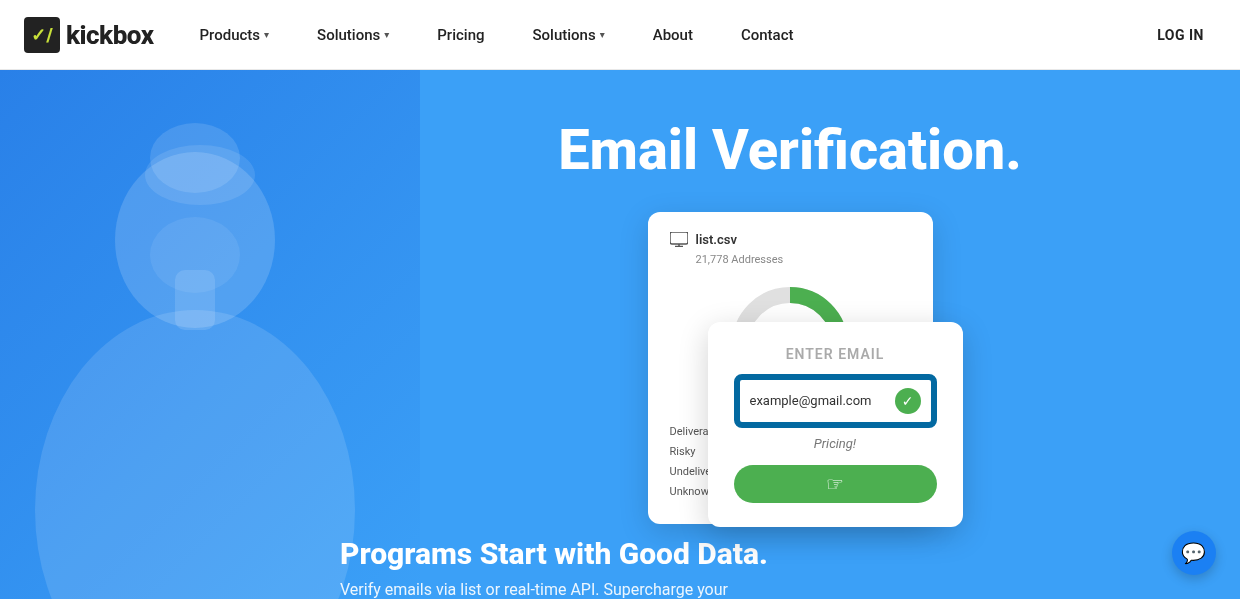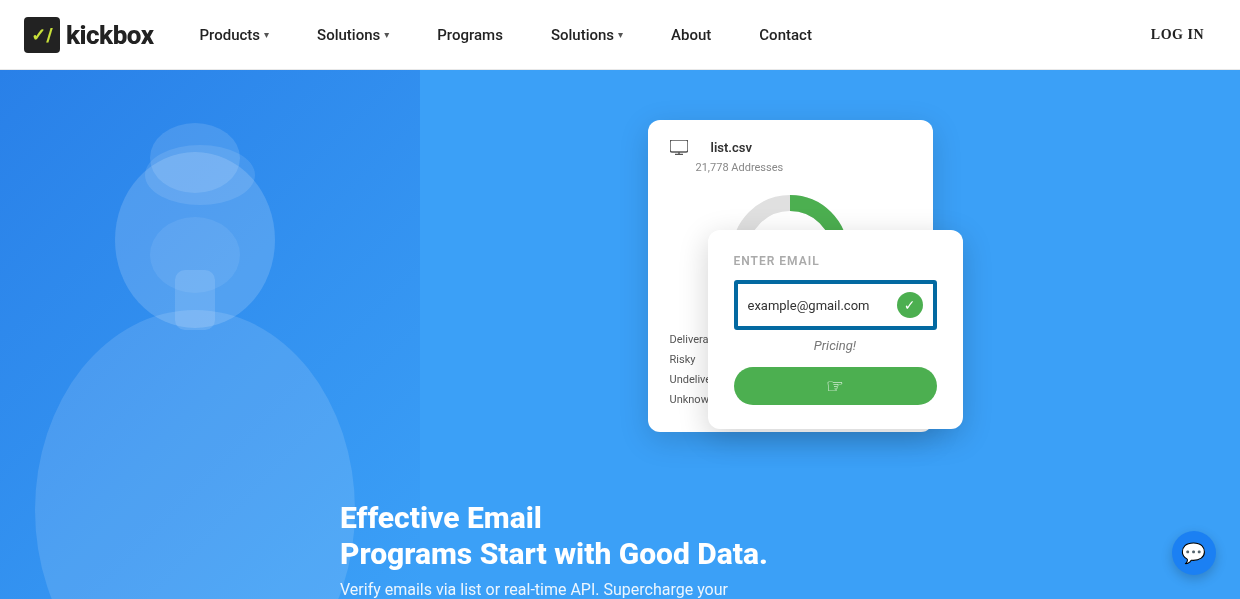--- a/index.html
+++ b/index.html
@@ -62,21 +62,20 @@
       white-space: nowrap;
     }
     .nav-chevron {
       font-size: 10px;
       color: #555;
     }
     .nav-actions {
       display: flex;
       align-items: center;
       gap: 24px;
-      font-family: Liberation Serif, serif;
     }
     .btn-login {
       font-size: 14px;
       font-weight: 700;
       color: #222;
       letter-spacing: 0.5px;
       cursor: pointer;
       padding: 8px 12px;
     }
     .btn-get-started {
@@ -143,21 +142,21 @@
       border-radius: 12px;
       padding: 20px 22px;
       width: 285px;
       box-shadow: 0 8px 30px rgba(0,0,0,0.15);
       position: relative;
       z-index: 2;
     }
     .card-list-header {
       display: flex;
       align-items: center;
-      gap: 23px;
+      gap: 8px;
       margin-bottom: 6px;
     }
     .card-filename {
       font-size: 13px;
       font-weight: 600;
       color: #333;
     }
     .card-addresses {
       font-size: 11px;
       color: #888;
@@ -216,31 +215,32 @@
       border-radius: 12px;
       padding: 24px 26px;
       width: 255px;
       box-shadow: 0 8px 30px rgba(0,0,0,0.18);
       position: absolute;
       right: -30px;
       top: 110px;
       z-index: 3;
     }
     .enter-email-label {
-      font-size: 12px;
+      font-size: 14px;
       font-weight: 600;
       color: #aaa;
       letter-spacing: 1px;
+      text-align: center;
       margin-bottom: 12px;
     }
     .email-input-row {
       display: flex;
       align-items: center;
-      border: 4px solid #0369a1;
-      border-radius: 3px;
+      border: 6px solid #0369a1;
+      border-radius: 8px;
       padding: 8px 10px;
       margin-bottom: 8px;
       gap: 8px;
     }
     .email-input-text {
       font-size: 13px;
       color: #333;
       flex: 1;
     }
     .check-circle {
@@ -332,21 +332,21 @@
   <div class="nav-links">
     <div class="nav-item">
       <span>Products</span>
       <span class="nav-chevron">▾</span>
     </div>
     <div class="nav-item">
       <span>Solutions</span>
       <span class="nav-chevron">▾</span>
     </div>
     <div class="nav-item">
-      <span>Programs</span>
+      <span>Pricing</span>
     </div>
     <div class="nav-item">
       <span>Solutions</span>
       <span class="nav-chevron">▾</span>
     </div>
     <div class="nav-item">
       <span>About</span>
     </div>
     <div class="nav-item">
       <span>Contact</span>
@@ -371,20 +371,21 @@
       <ellipse cx="195" cy="170" rx="80" ry="88" fill="rgba(255,255,255,0.16)"></ellipse>
 
       <ellipse cx="195" cy="88" rx="45" ry="35" fill="rgba(255,255,255,0.13)"></ellipse>
       <ellipse cx="200" cy="105" rx="55" ry="30" fill="rgba(255,255,255,0.11)"></ellipse>
 
       <ellipse cx="195" cy="185" rx="45" ry="38" fill="rgba(255,255,255,0.08)"></ellipse>
     </svg>
   </div>
 
   <div class="hero-content">
+    <h1 class="hero-title">Email Verification.</h1>
 
     <div class="cards-container">
 
       <div class="card-list">
         <div class="card-list-header">
           <svg width="18" height="15" viewBox="0 0 18 15">
             <rect x="0" y="0" width="18" height="12" rx="2" fill="none" stroke="#555" stroke-width="1.5"></rect>
             <line x1="9" y1="12" x2="9" y2="14.5" stroke="#555" stroke-width="1.5"></line>
             <line x1="5" y1="14.5" x2="13" y2="14.5" stroke="#555" stroke-width="1.5"></line>
           </svg>
@@ -433,21 +434,21 @@
         <div class="success-text">Pricing!</div>
         <div class="verify-btn">
           <span class="cursor-icon">☞</span>
         </div>
       </div>
     </div>
   </div>
 
   <div class="hero-bottom">
     <div class="hero-subtitle">
-      <span>Effective Email</span><br>
+      <br>
       <span>Programs Start with Good Data.</span>
     </div>
     <div class="hero-desc">Verify emails via list or real-time API. Supercharge your</div>
   </div>
 
   <div class="chat-bubble">
     <span class="chat-bubble-icon">💬</span>
   </div>
 </section>
 

